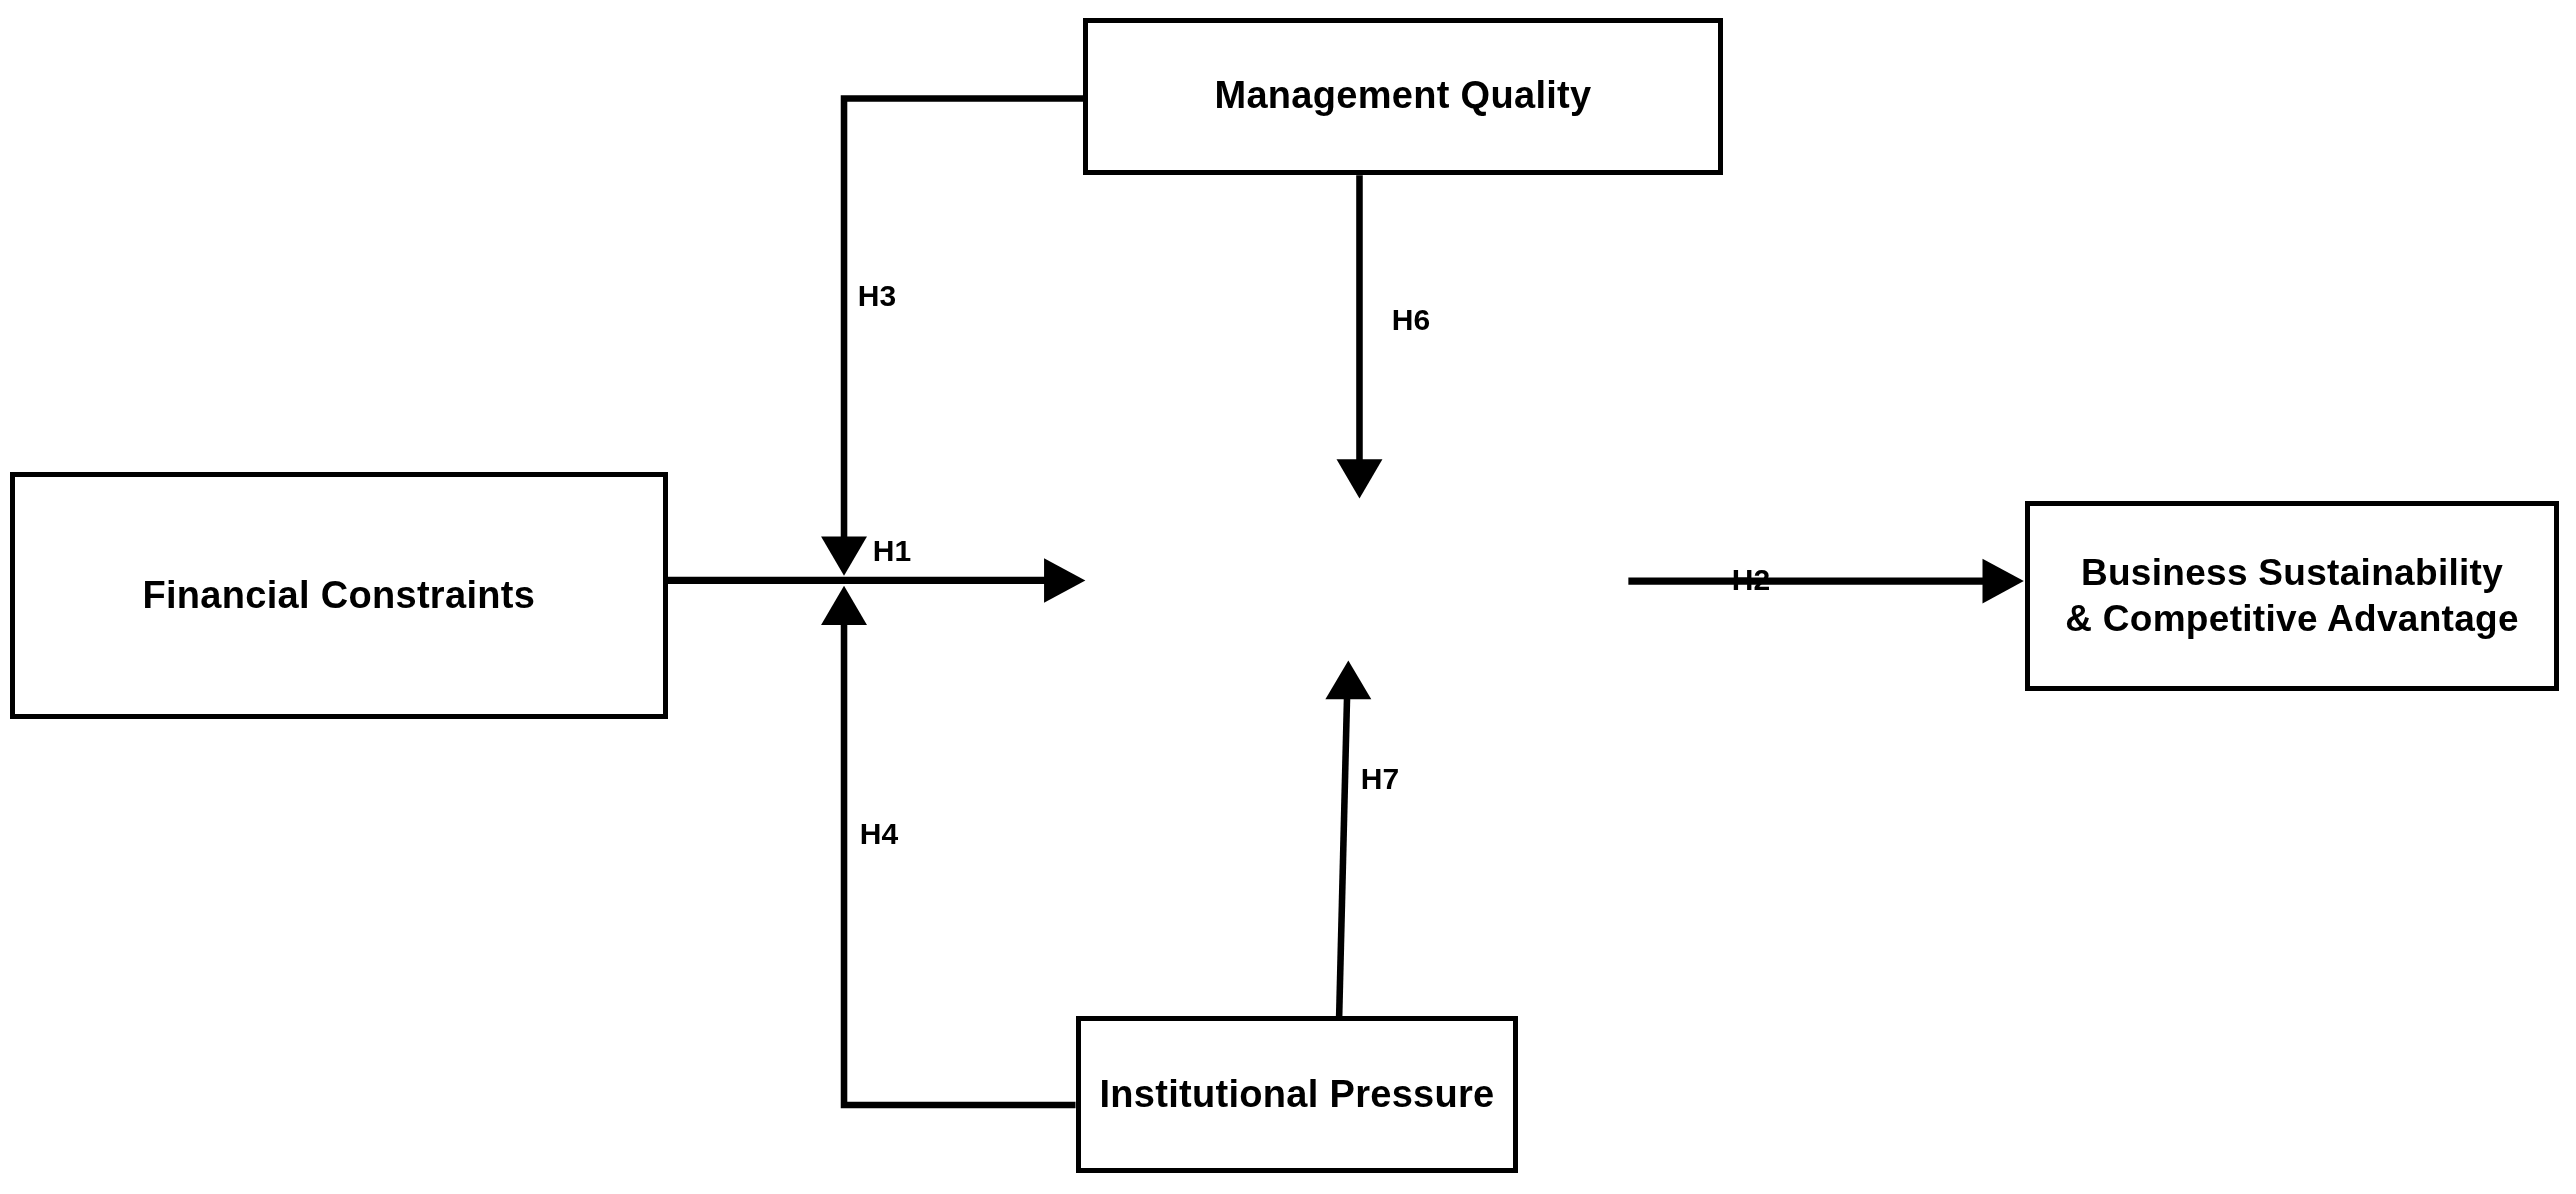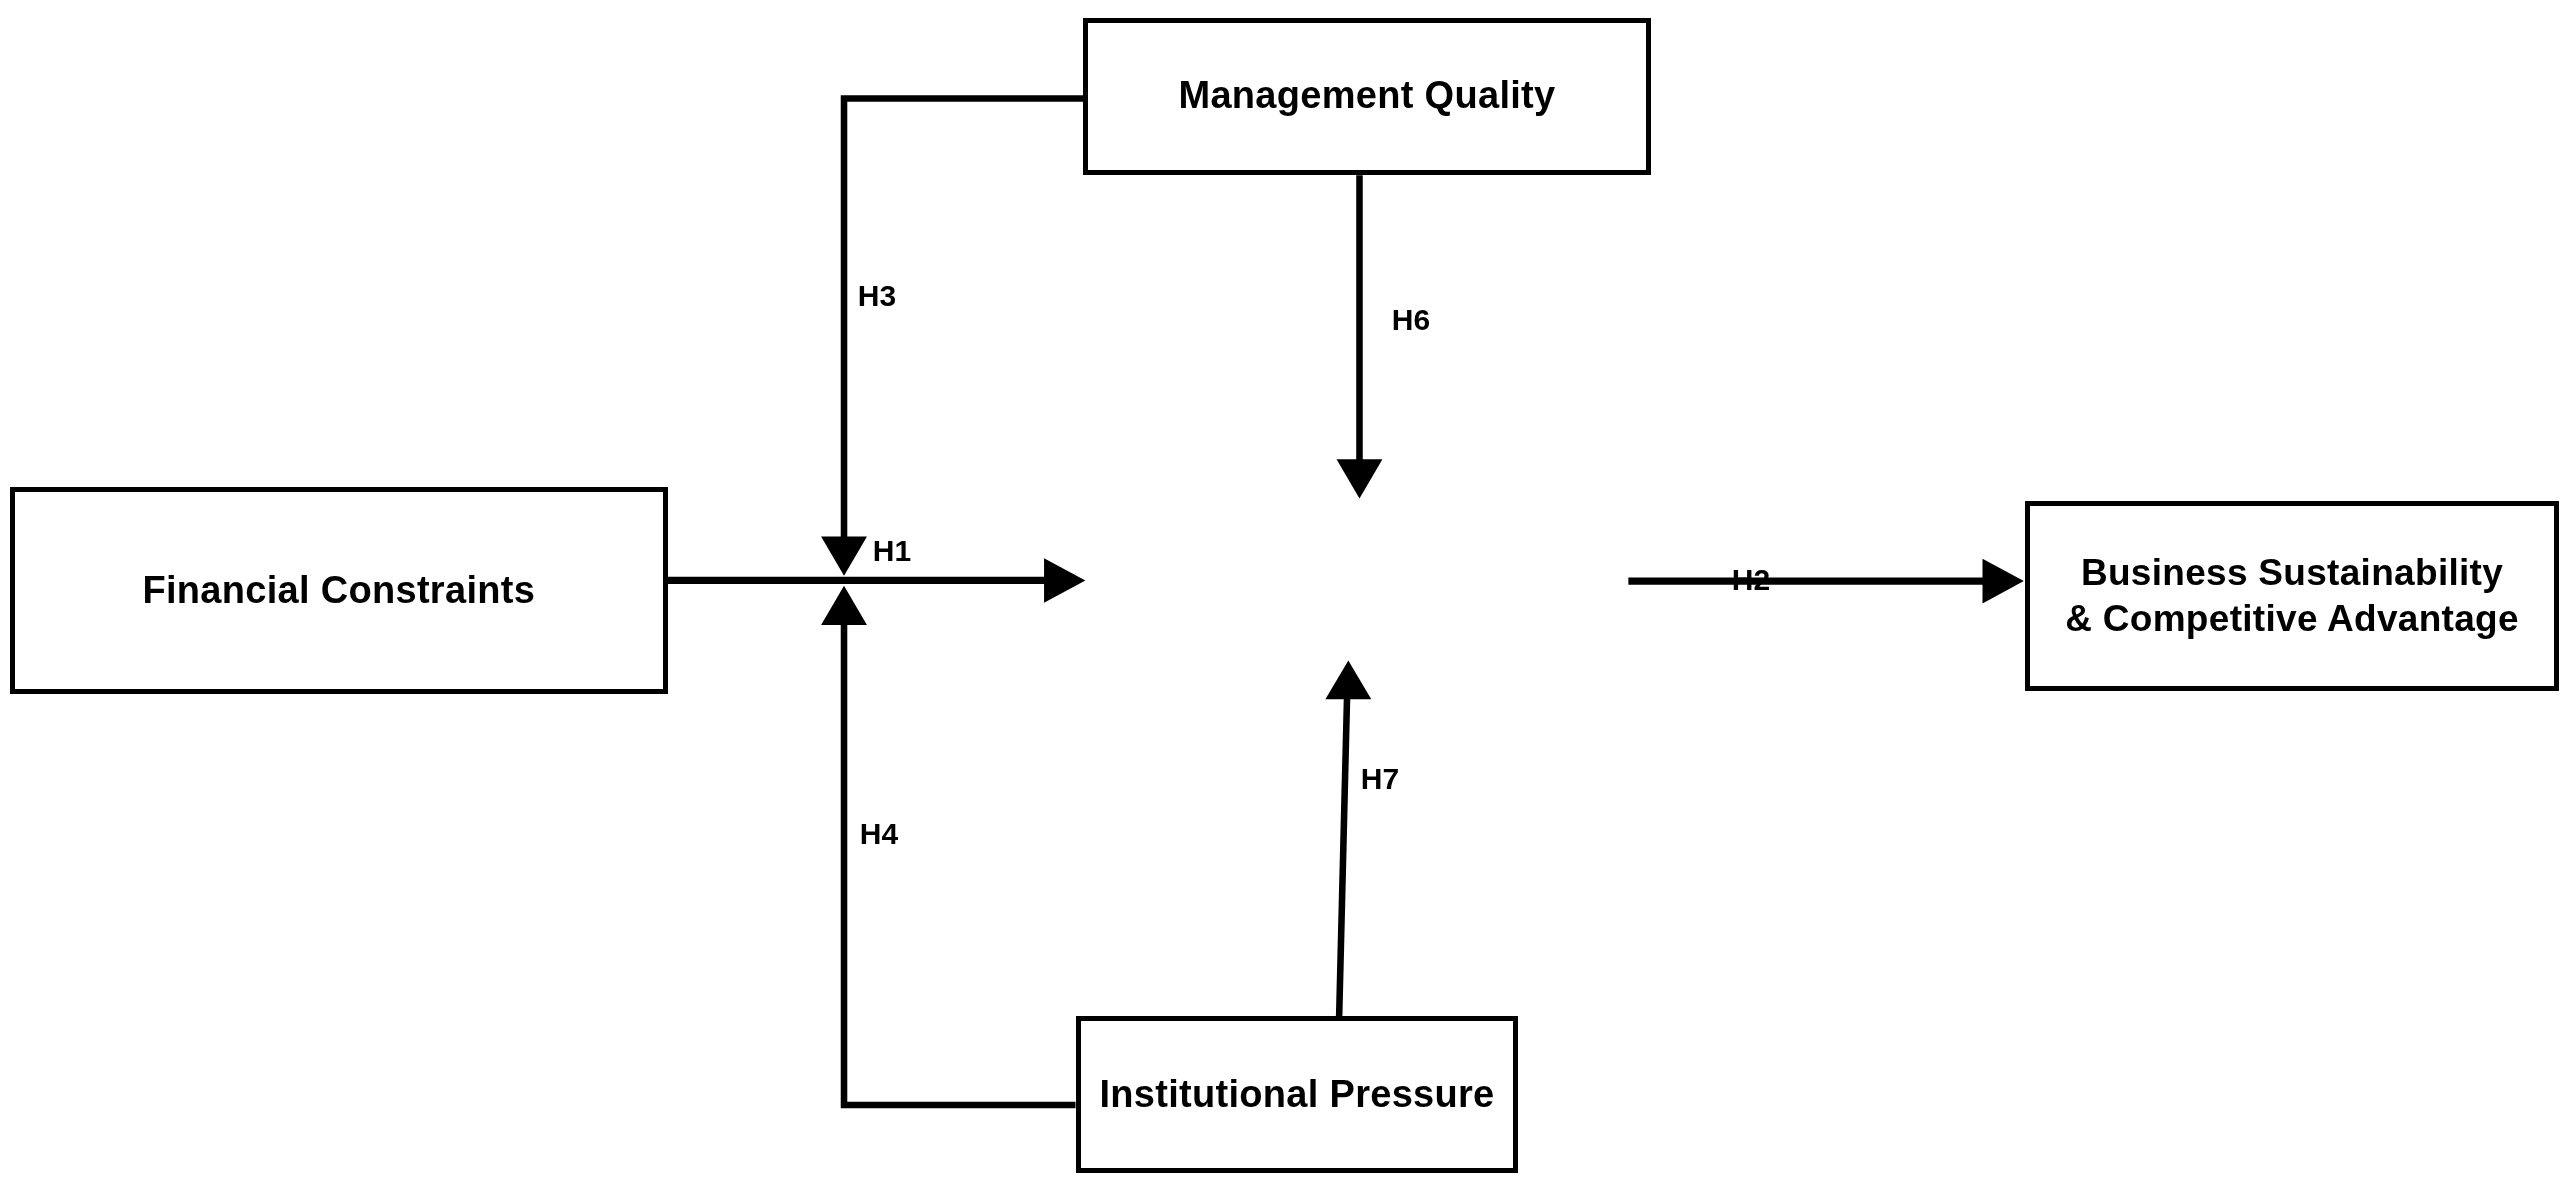--- a/index.html
+++ b/index.html
@@ -95,25 +95,25 @@
       <line x1="2073" y1="267" x2="2073" y2="703" stroke-width="10"></line>
       <polygon points="2073,760 2038,700 2108,700"></polygon>
     </g>
 
     <g>
       <line x1="2042" y1="1550" x2="2054" y2="1064" stroke-width="10"></line>
       <polygon points="2056,1007 2021,1066 2091,1066"></polygon>
     </g>
   </svg>
 
-  <div class="node" style="left:1083px; top:17.7px; width:568px; height:157px;">
+  <div class="node" style="left:1083px; top:17.7px; width:640px; height:157px;">
     <div class="title">Management Quality</div>
   </div>
 
-  <div class="node" style="left:9.8px; top:487px; width:658px; height:207px;">
+  <div class="node" style="left:9.8px; top:472px; width:658px; height:247px;">
     <div class="title">Financial Constraints</div>
   </div>
 
 
   <div class="node wide-title" style="left:2025px; top:501px; width:534px; height:190px;">
     <div class="title">Business Sustainability
 &amp; Competitive Advantage</div>
   </div>
 
   <div class="node" style="left:1076px; top:1016px; width:442px; height:157px;">

